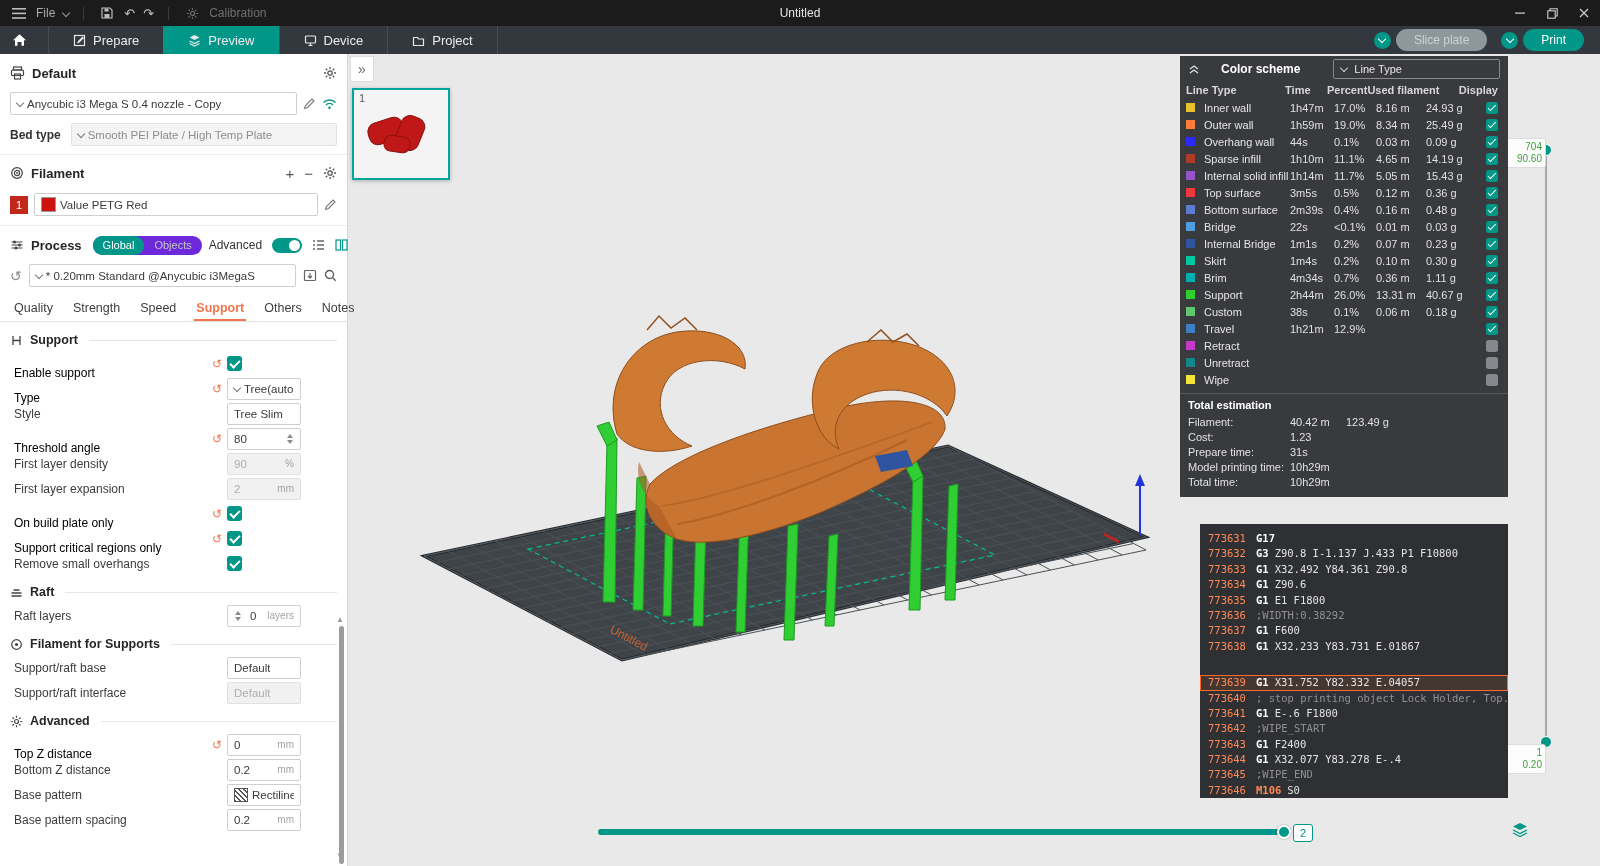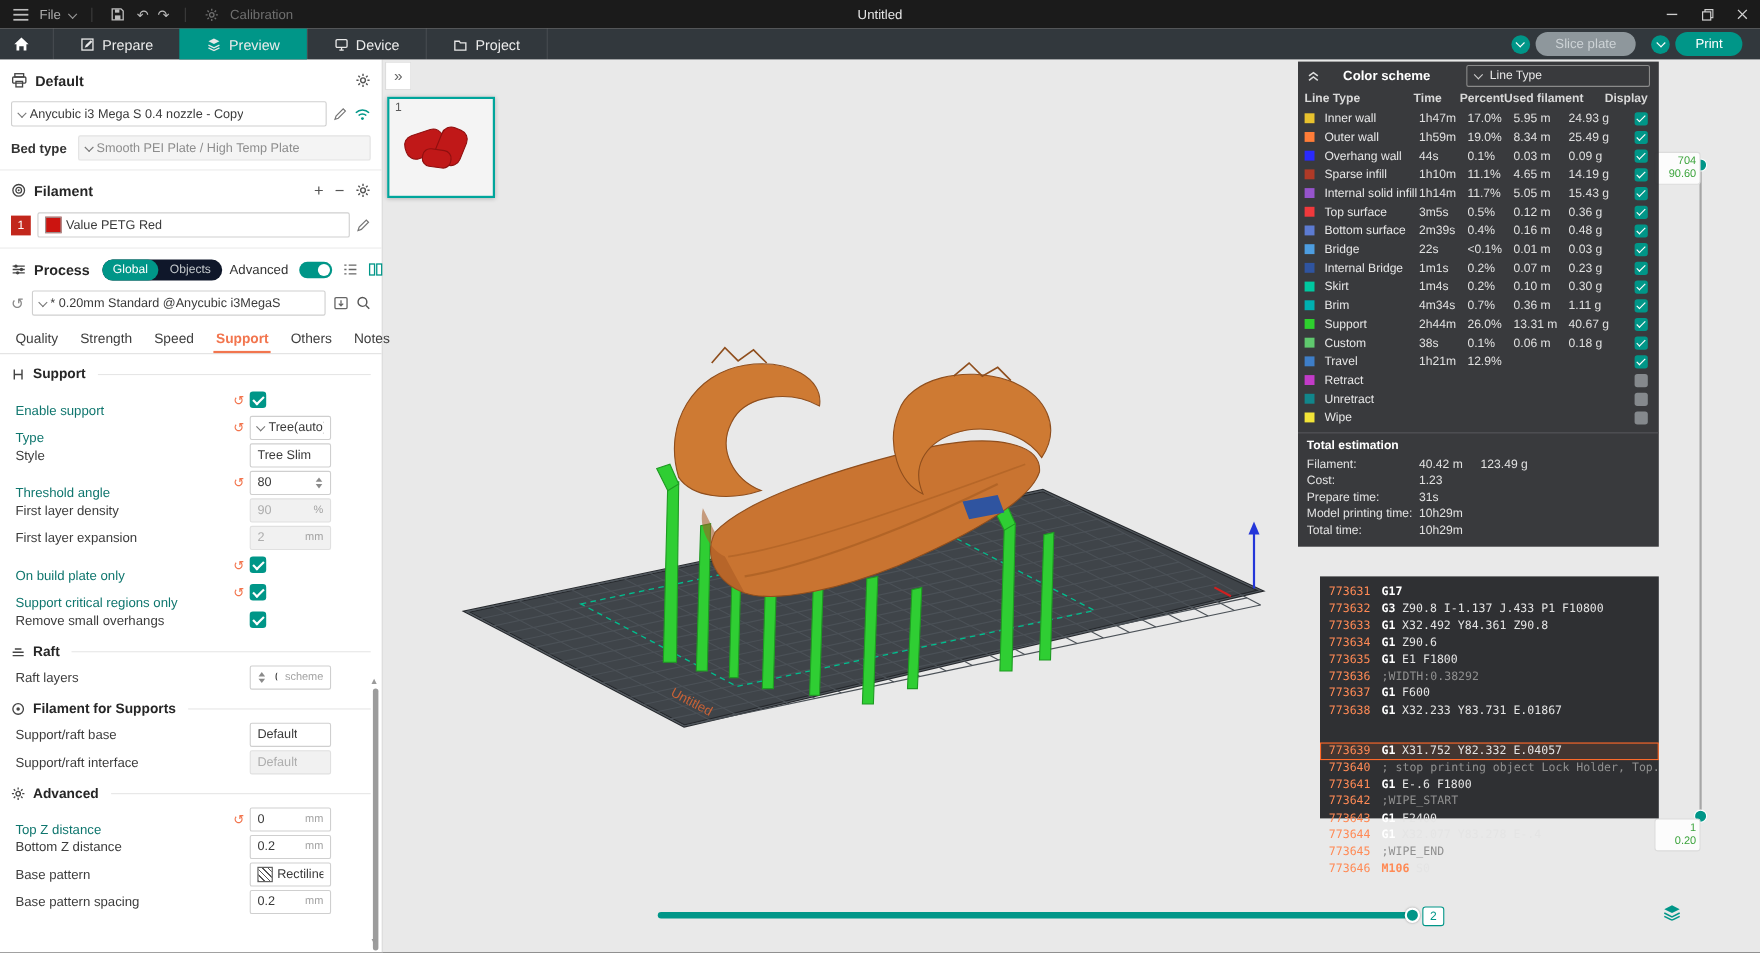--- a/index.html
+++ b/index.html
@@ -53,40 +53,40 @@
   .bed-label{font-weight:bold;color:#333;flex:none;}
   .combo-bed{flex:1;background:#F4F4F4;border-color:#E2E2E2;color:#8D8D8D;}
   .sh-filament{height:36px;border-top:1px solid #ECECEC;}
   .icon-btn{color:#555;display:flex;align-items:center;justify-content:center;}
   .glyph-btn{font-size:15px;color:#555;line-height:1;}
   .row-fil{display:flex;align-items:center;gap:6px;padding:2px 10px 9px;flex:none;}
   .fil-idx{width:18px;height:18px;background:#C2271C;color:#fff;display:flex;align-items:center;justify-content:center;font-size:11px;flex:none;}
   .fil-combo{flex:1;}
   .fil-chip{width:13px;height:13px;border:1px solid #9A9A9A;flex:none;}
   .sh-process{height:38px;border-top:1px solid #ECECEC;}
-  .scope-pills{display:flex;background:#0f172a;border-radius:10px;height:19px;align-items:center;margin-left:4px;font-size:11px;}
+  .scope-pills{display:flex;background:#6d28d9;border-radius:10px;height:19px;align-items:center;margin-left:4px;font-size:11px;}
   .scope-pill{padding:0 10px;height:19px;display:flex;align-items:center;border-radius:10px;color:#C3C8CB;}
   .scope-pill.on{background:#009688;color:#fff;}
   .adv-label{font-size:12px;color:#333;}
   .toggle{width:30px;height:15px;border-radius:8px;background:#009688;position:relative;flex:none;}
   .toggle::after{content:"";position:absolute;right:2px;top:2px;width:11px;height:11px;border-radius:50%;background:#fff;}
   .row-preset{display:flex;align-items:center;gap:7px;padding:0 10px 7px;flex:none;}
   .reset-glyph{color:#8A8A8A;font-size:14px;line-height:1;}
   .ptabs{display:flex;padding:0 4px;border-bottom:1px solid #E2E2E2;height:27px;align-items:stretch;flex:none;}
   .ptab{padding:0 10px;color:#3E3E3E;display:flex;align-items:center;position:relative;font-size:12.5px;}
   .ptab.active{color:#F2754E;font-weight:bold;}
   .ptab.active::after{content:"";position:absolute;left:8px;right:8px;bottom:0;height:2px;background:#F2754E;}
 
   .settings{position:relative;flex:1;overflow:hidden;padding-top:2px;}
   .sec-title{display:flex;align-items:center;gap:7px;padding:9px 10px 4px;font-weight:bold;font-size:12.5px;color:#262626;}
   .sec-title::after{content:"";flex:1;height:1px;background:#E6E6E6;margin-left:4px;}
   .sec-ic{display:flex;color:#444;}
   .prow{display:flex;align-items:center;height:25px;padding:0 46px 0 14px;}
   .plabel{font-size:12px;color:#3C3C3C;white-space:nowrap;}
-  .plabel.modified{color:#0f766e;margin-top:18px;}
+  .plabel.modified{color:#000000;margin-top:18px;}
   .spacer{flex:1;}
   .reset{color:#F2754E;font-size:12px;margin-right:5px;line-height:1;}
   .ctrl{width:74px;display:flex;flex:none;}
   .ctrl .combo{width:100%;height:22px;}
   .cval{overflow:hidden;white-space:nowrap;}
   .unit{margin-left:auto;color:#A3A3A3;font-size:10px;padding-left:3px;}
   .cb{width:15px;height:15px;border-radius:3px;background:#009688;position:relative;display:inline-block;}
   .cb::after{content:"";position:absolute;left:5px;top:2px;width:4px;height:8px;border:solid #fff;border-width:0 2px 2px 0;transform:rotate(45deg);}
   .spin{display:flex;flex-direction:column;gap:2px;margin-left:auto;padding:0 1px;}
   .spin.left{margin-left:0;margin-right:4px;}
@@ -120,21 +120,21 @@
   .lcb::after{content:"";position:absolute;left:4px;top:1.5px;width:3px;height:6.5px;border:solid #fff;border-width:0 1.5px 1.5px 0;transform:rotate(45deg);}
   .lcb.off{background:#85898D;} .lcb.off::after{display:none;}
   .legend-divider{height:1px;background:#55565A;margin:5px 0 3px;}
   .totals-title{font-weight:bold;color:#FFF;padding:2px 8px 3px;}
   .trow{display:flex;padding:1.5px 8px;}
   .tlabel{width:102px;color:#E2E2E2;flex:none;}
   .tval{width:56px;color:#E2E2E2;flex:none;}
   .tval2{color:#E2E2E2;}
 
   
-  .gcode{position:absolute;left:1200px;top:470px;width:308px;height:220px;background:#2F3033;font-family:"DejaVu Sans Mono",monospace;font-size:10.5px;padding:7px 0;box-sizing:border-box;z-index:15;}
+  .gcode{position:absolute;left:1200px;top:470px;width:308px;height:274px;background:#2F3033;font-family:"DejaVu Sans Mono",monospace;font-size:10.5px;padding:7px 0;box-sizing:border-box;z-index:15;}
   .gline{display:flex;height:15.4px;line-height:15.4px;padding:0 8px;white-space:nowrap;overflow:hidden;}
   .gnum{color:#FF8A55;width:48px;flex:none;}
   .gcmd{color:#FFFFFF;font-weight:bold;margin-right:6px;}
   .gcmd.m{color:#FF8A55;}
   .grest{color:#E4E4E4;}
   .gcomment{color:#909090;}
   .gline.hl{outline:1px solid #FF6A2A;outline-offset:-1px;background:rgba(255,106,42,0.10);margin-top:21px;}
 
   
   .vtrack{position:absolute;left:1545px;top:96px;height:590px;width:2px;background:#A6A6A6;z-index:12;}
@@ -509,21 +509,21 @@
             <div class="prow">
               <span class="plabel">Raft layers</span>
               <span class="spacer"></span>
               <div class="ctrl">
                 <div class="combo">
                   <span class="spin left">
                     <i class="up"></i>
                     <i class="dn"></i>
                   </span>
                   <span class="cval">0</span>
-                  <span class="unit">scheme</span>
+                  <span class="unit">layers</span>
                 </div>
               </div>
             </div>
             <div class="sec-title">
               <span class="sec-ic">
                 <svg width="13" height="13" viewBox="0 0 13 13">
                   <circle cx="6.5" cy="6.5" r="4.8" fill="none" stroke="currentColor" stroke-width="1.2"></circle>
                   <circle cx="6.5" cy="6.5" r="1.6" fill="currentColor"></circle>
                 </svg>
               </span>
@@ -718,21 +718,21 @@
         <span class="lh3">Percent</span>
         <span class="lh4">Used filament</span>
         <span class="lh5">Display</span>
       </div>
       <div id="legend-rows">
           <div class="lrow">
             <span class="swatch" style="background: rgb(232, 194, 46);"></span>
             <span class="llabel">Inner wall</span>
             <span class="lcell">1h47m</span>
             <span class="lcell">17.0%</span>
-            <span class="lcell">5.95 m</span>
+            <span class="lcell">8.16 m</span>
             <span class="lcell">24.93 g</span>
             <span class="lcb"></span>
           </div>
           <div class="lrow">
             <span class="swatch" style="background: rgb(255, 125, 56);"></span>
             <span class="llabel">Outer wall</span>
             <span class="lcell">1h59m</span>
             <span class="lcell">19.0%</span>
             <span class="lcell">8.34 m</span>
             <span class="lcell">25.49 g</span>

